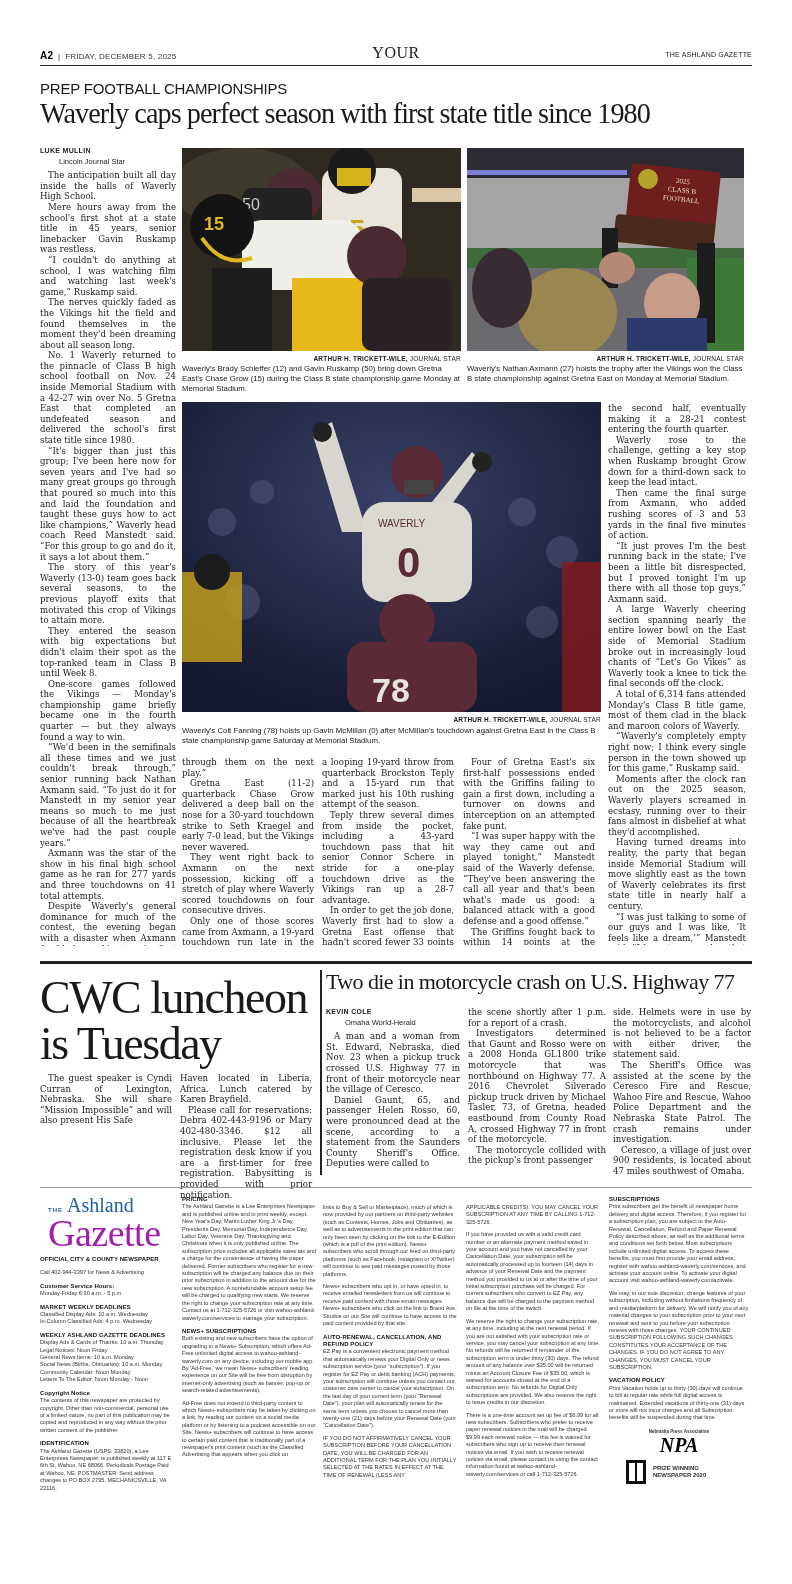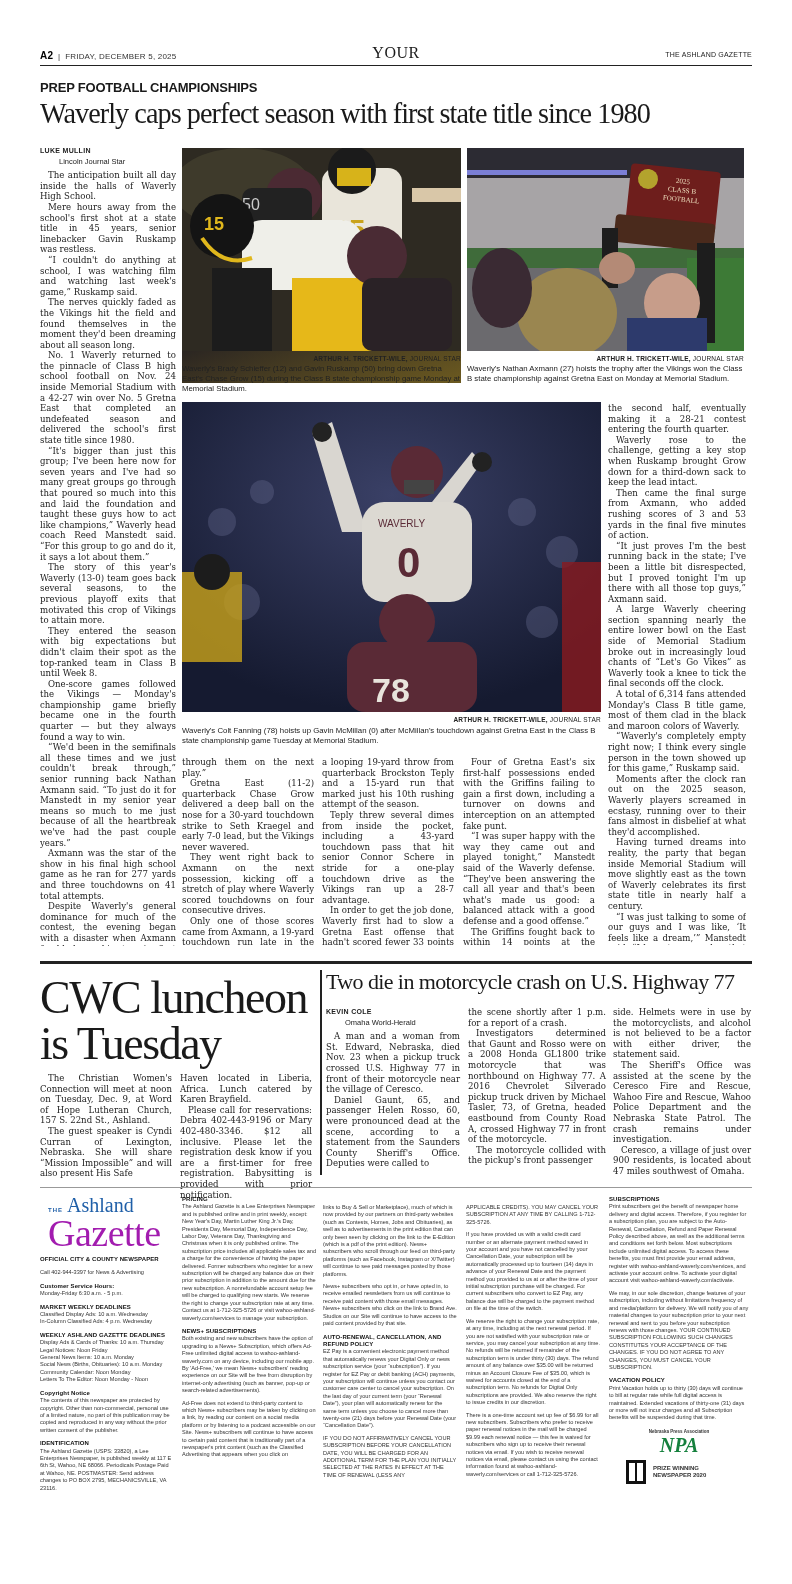--- a/index.html
+++ b/index.html
@@ -8,21 +8,21 @@
   .sans { font-family: "Liberation Sans", sans-serif; }
   .serif { font-family: "Liberation Serif", serif; }
 
   
   .folio { left: 40px; top: 44px; width: 712px; height: 22px; border-bottom: 1.2px solid #222; }
   .folio .left { position: absolute; left: 0; top: 6px; font-size: 8px; color: #333; letter-spacing: .2px; }
   .folio .left b { font-size: 10px; color: #000; }
   .folio .center { position: absolute; left: 0; right: 0; top: 0; text-align: center; font-size: 16px; letter-spacing: .5px; }
   .folio .right { position: absolute; right: 0; top: 7px; font-size: 7px; letter-spacing: .2px; }
 
-  .kicker { left: 40px; top: 80px; font-size: 13px; font-weight: bold; letter-spacing: -.2px; }
+  .kicker { left: 40px; top: 80px; font-size: 15px; font-weight: normal; letter-spacing: -.2px; }
   .headline { left: 40px; top: 96px; width: 712px; font-size: 30px; line-height: 34px; letter-spacing: -1px; transform: scaleX(.94); transform-origin: left; white-space: nowrap; }
 
   .byline-name { font-size: 7px; font-weight: bold; letter-spacing: .3px; }
   .byline-org { font-size: 7.5px; margin-bottom: 3px; padding-left: 19px; }
 
   .col { font-size: 8.6px; line-height: 10.6px; text-align: justify; hyphens: auto; color: #222; }
   .col p { text-indent: 8px; }
 
   .photo { overflow: hidden; }
   .credit { font-size: 6.5px; font-weight: bold; text-align: right; letter-spacing: .2px; color: #222; }
@@ -66,21 +66,21 @@
       <p>“It's bigger than just this group; I've been here now for seven years and I've had so many great groups go through that poured so much into this and laid the foundation and taught these guys how to act like champions,” Waverly head coach Reed Manstedt said. “For this group to go and do it, it says a lot about them.”</p>
       <p>The story of this year's Waverly (13-0) team goes back several seasons, to the previous playoff exits that motivated this crop of Vikings to attain more.</p>
       <p>They entered the season with big expectations but didn't claim their spot as the top-ranked team in Class B until Week 8.</p>
       <p>One-score games followed the Vikings — Monday's championship game briefly became one in the fourth quarter — but they always found a way to win.</p>
       <p>“We'd been in the semifinals all these times and we just couldn't break through,” senior running back Nathan Axmann said. “To just do it for Manstedt in my senior year means so much to me just because of all the heartbreak we've had the past couple years.”</p>
       <p>Axmann was the star of the show in his final high school game as he ran for 277 yards and three touchdowns on 41 total attempts.</p>
       <p>Despite Waverly's general dominance for much of the contest, the evening began with a disaster when Axmann fumbled on his team's first offensive snap.</p>
     </div>
 </div>
 
-<div class="abs photo" style="left:182px; top:148px; width:279px; height:235px; background:linear-gradient(160deg,#3b3a2c 0%,#5a5030 35%,#2a2522 60%,#6c5a20 100%);">
+<div class="abs photo" style="left:182px; top:148px; width:279px; height:203px; background:linear-gradient(160deg,#3b3a2c 0%,#5a5030 35%,#2a2522 60%,#6c5a20 100%);">
   <svg width="279" height="203" viewBox="0 0 279 203">
     <rect width="279" height="203" fill="#2e2a22"></rect>
     <ellipse cx="60" cy="40" rx="70" ry="40" fill="#4a4632" opacity=".6"></ellipse>
     <rect x="140" y="20" width="80" height="110" rx="14" fill="#e9e5da"></rect>
     <circle cx="170" cy="22" r="24" fill="#1b1b1b"></circle>
     <rect x="155" y="20" width="34" height="18" fill="#d7b31a"></rect>
     <text x="150" y="92" font-size="30" fill="#c9a21a" font-family="Liberation Sans, sans-serif" font-weight="bold">65</text>
     <circle cx="112" cy="48" r="28" fill="#4b2a33"></circle>
     <rect x="60" y="40" width="70" height="60" rx="10" fill="#222"></rect>
     <text x="60" y="62" font-size="16" fill="#ccc" font-family="Liberation Sans, sans-serif">50</text>
@@ -154,21 +154,21 @@
     <rect x="222" y="78" width="30" height="14" fill="#444"></rect>
     <rect x="180" y="100" width="110" height="100" rx="22" fill="#dcd9d2"></rect>
     <text x="215" y="175" font-size="42" fill="#5a2a36" font-family="Liberation Sans, sans-serif" font-weight="bold">0</text>
     <text x="196" y="125" font-size="10" fill="#5a2a36" font-family="Liberation Sans, sans-serif">WAVERLY</text>
     <circle cx="225" cy="220" r="28" fill="#5a2a36"></circle>
     <rect x="165" y="240" width="130" height="70" rx="18" fill="#5a2a36"></rect>
     <text x="190" y="300" font-size="34" fill="#e8e4dc" font-family="Liberation Sans, sans-serif" font-weight="bold">78</text>
   </svg>
 </div>
 <div class="abs credit sans" style="left:182px; top:716px; width:419px;"><span style="font-weight:bold">ARTHUR H. TRICKETT-WILE,</span><span> JOURNAL STAR</span></div>
-<div class="abs caption sans" style="left:182px; top:726px; width:419px;">Waverly's Colt Fanning (78) hoists up Gavin McMillan (0) after McMillan's touchdown against Gretna East in the Class B state championship game Tuesday at Memorial Stadium.</div>
+<div class="abs caption sans" style="left:182px; top:726px; width:419px;">Waverly's Colt Fanning (78) hoists up Gavin McMillan (0) after McMillan's touchdown against Gretna East in the Class B state championship game Saturday at Memorial Stadium.</div>
 
 <div class="abs col" style="left:182px; top:757px; width:132px; height:188px; overflow:hidden;">
     <div id="lead-col2">
       <p style="text-indent: 0px;">through them on the next play.”</p>
       <p>Gretna East (11-2) quarterback Chase Grow delivered a deep ball on the nose for a 30-yard touchdown strike to Seth Kraegel and early 7-0 lead, but the Vikings never wavered.</p>
       <p>They went right back to Axmann on the next possession, kicking off a stretch of play where Waverly scored touchdowns on four consecutive drives.</p>
       <p>Only one of those scores came from Axmann, a 19-yard touchdown run late in the half as junior Gavin McMillian scored Waverly's first two touchdowns,</p>
     </div>
   </div>
 <div class="abs col" style="left:322px; top:757px; width:132px; height:188px; overflow:hidden;">
@@ -198,21 +198,20 @@
       <p>Having turned dreams into reality, the party that began inside Memorial Stadium will move slightly east as the town of Waverly celebrates its first state title in nearly half a century.</p>
       <p>“I was just talking to some of our guys and I was like, ‘It feels like a dream,’” Manstedt said. “I have to remember that this is real right now, because it's a long time coming.”</p>
     </div>
   </div>
 
 <div class="abs rule" style="left:40px; top:961px; width:712px; height:3px;"></div>
 
 <div class="abs cwc-head serif">CWC luncheon is Tuesday</div>
 <div class="abs col" style="left:40px; top:1073px; width:132px;">
     <div id="cwc-col1">
-      <p>The Christian Women's Connection will meet at noon on Tuesday, Dec. 9, at Word of Hope Lutheran Church, 157 S. 22nd St., Ashland.</p>
       <p>The guest speaker is Cyndi Curran of Lexington, Nebraska. She will share “Mission Impossible” and will also present His Safe</p>
     </div>
   </div>
 <div class="abs col" style="left:180px; top:1073px; width:132px;">
     <div id="cwc-col2">
       <p style="text-indent: 0px;">Haven located in Liberia, Africa. Lunch catered by Karen Brayfield.</p>
       <p>Please call for reservations: Debra 402-443-9196 or Mary 402-480-3346. $12 all inclusive. Please let the registration desk know if you are a first-timer for free registration. Babysitting is provided with prior notification.</p>
     </div>
   </div>
 
@@ -297,21 +296,21 @@
   <p>There is a one-time account set up fee of $6.99 for all new subscribers. Subscribers who prefer to receive paper renewal notices in the mail will be charged $9.99 each renewal notice — this fee is waived for subscribers who sign up to receive their renewal notices via email. If you wish to receive renewal notices via email, please contact us using the contact information found at wahoo-ashland-waverly.com/services or call 1-712-325-5726.</p>
 </div>
 <div class="abs fine sans" style="left:609px; top:1196px; width:140px;">
   <h4 style="margin-top:0">SUBSCRIPTIONS</h4>
   <p>Print subscribers get the benefit of newspaper home delivery and digital access. Therefore, if you register for a subscription plan, you are subject to the Auto-Renewal, Cancellation, Refund and Paper Renewal Policy described above, as well as the additional terms and conditions set forth below. Most subscriptions include unlimited digital access. To access these benefits, you must first provide your email address, register with wahoo-ashland-waverly.com/services, and activate your account online. To activate your digital account visit wahoo-ashland-waverly.com/activate.</p>
   <p>We may, in our sole discretion, change features of your subscription, including without limitations frequency of and media/platform for delivery. We will notify you of any material changes to your subscription prior to your next renewal and sent to you before your subscription renews with those changes. YOUR CONTINUED SUBSCRIPTION FOLLOWING SUCH CHANGES CONSTITUTES YOUR ACCEPTANCE OF THE CHANGES. IF YOU DO NOT AGREE TO ANY CHANGES, YOU MUST CANCEL YOUR SUBSCRIPTION.</p>
   <h4>VACATION POLICY</h4>
   <p>Print Vacation holds up to thirty (30) days will continue to bill at regular rate while full digital access is maintained. Extended vacations of thirty-one (31) days or more will not incur charges and all Subscription benefits will be suspended during that time.</p>
   <div style="margin-top:6px; text-align:center;">
     <div style="font-size:4.5px; font-weight:bold;">Nebraska Press Association</div>
-    <div style="font-family:'Liberation Serif',serif; font-style:italic; font-weight:bold; font-size:20px; line-height:20px; color:#15803d;">NPA</div>
+    <div style="font-family:'Liberation Serif',serif; font-style:italic; font-weight:bold; font-size:20px; line-height:20px; color:#000000;">NPA</div>
   </div>
   <div style="margin-top:4px; display:flex; align-items:center; gap:6px; padding-left:16px;">
     <svg width="22" height="26" viewBox="0 0 22 26">
         <rect x="1" y="1" width="20" height="24" fill="#111"></rect>
         <rect x="4" y="4" width="6" height="18" fill="#fff"></rect>
         <rect x="12" y="4" width="6" height="18" fill="#fff"></rect>
       </svg>
     <div style="font-size:6px; font-weight:bold; line-height:7px; width:60px;">PRIZE WINNING NEWSPAPER 2020</div>
   </div>
 </div>

